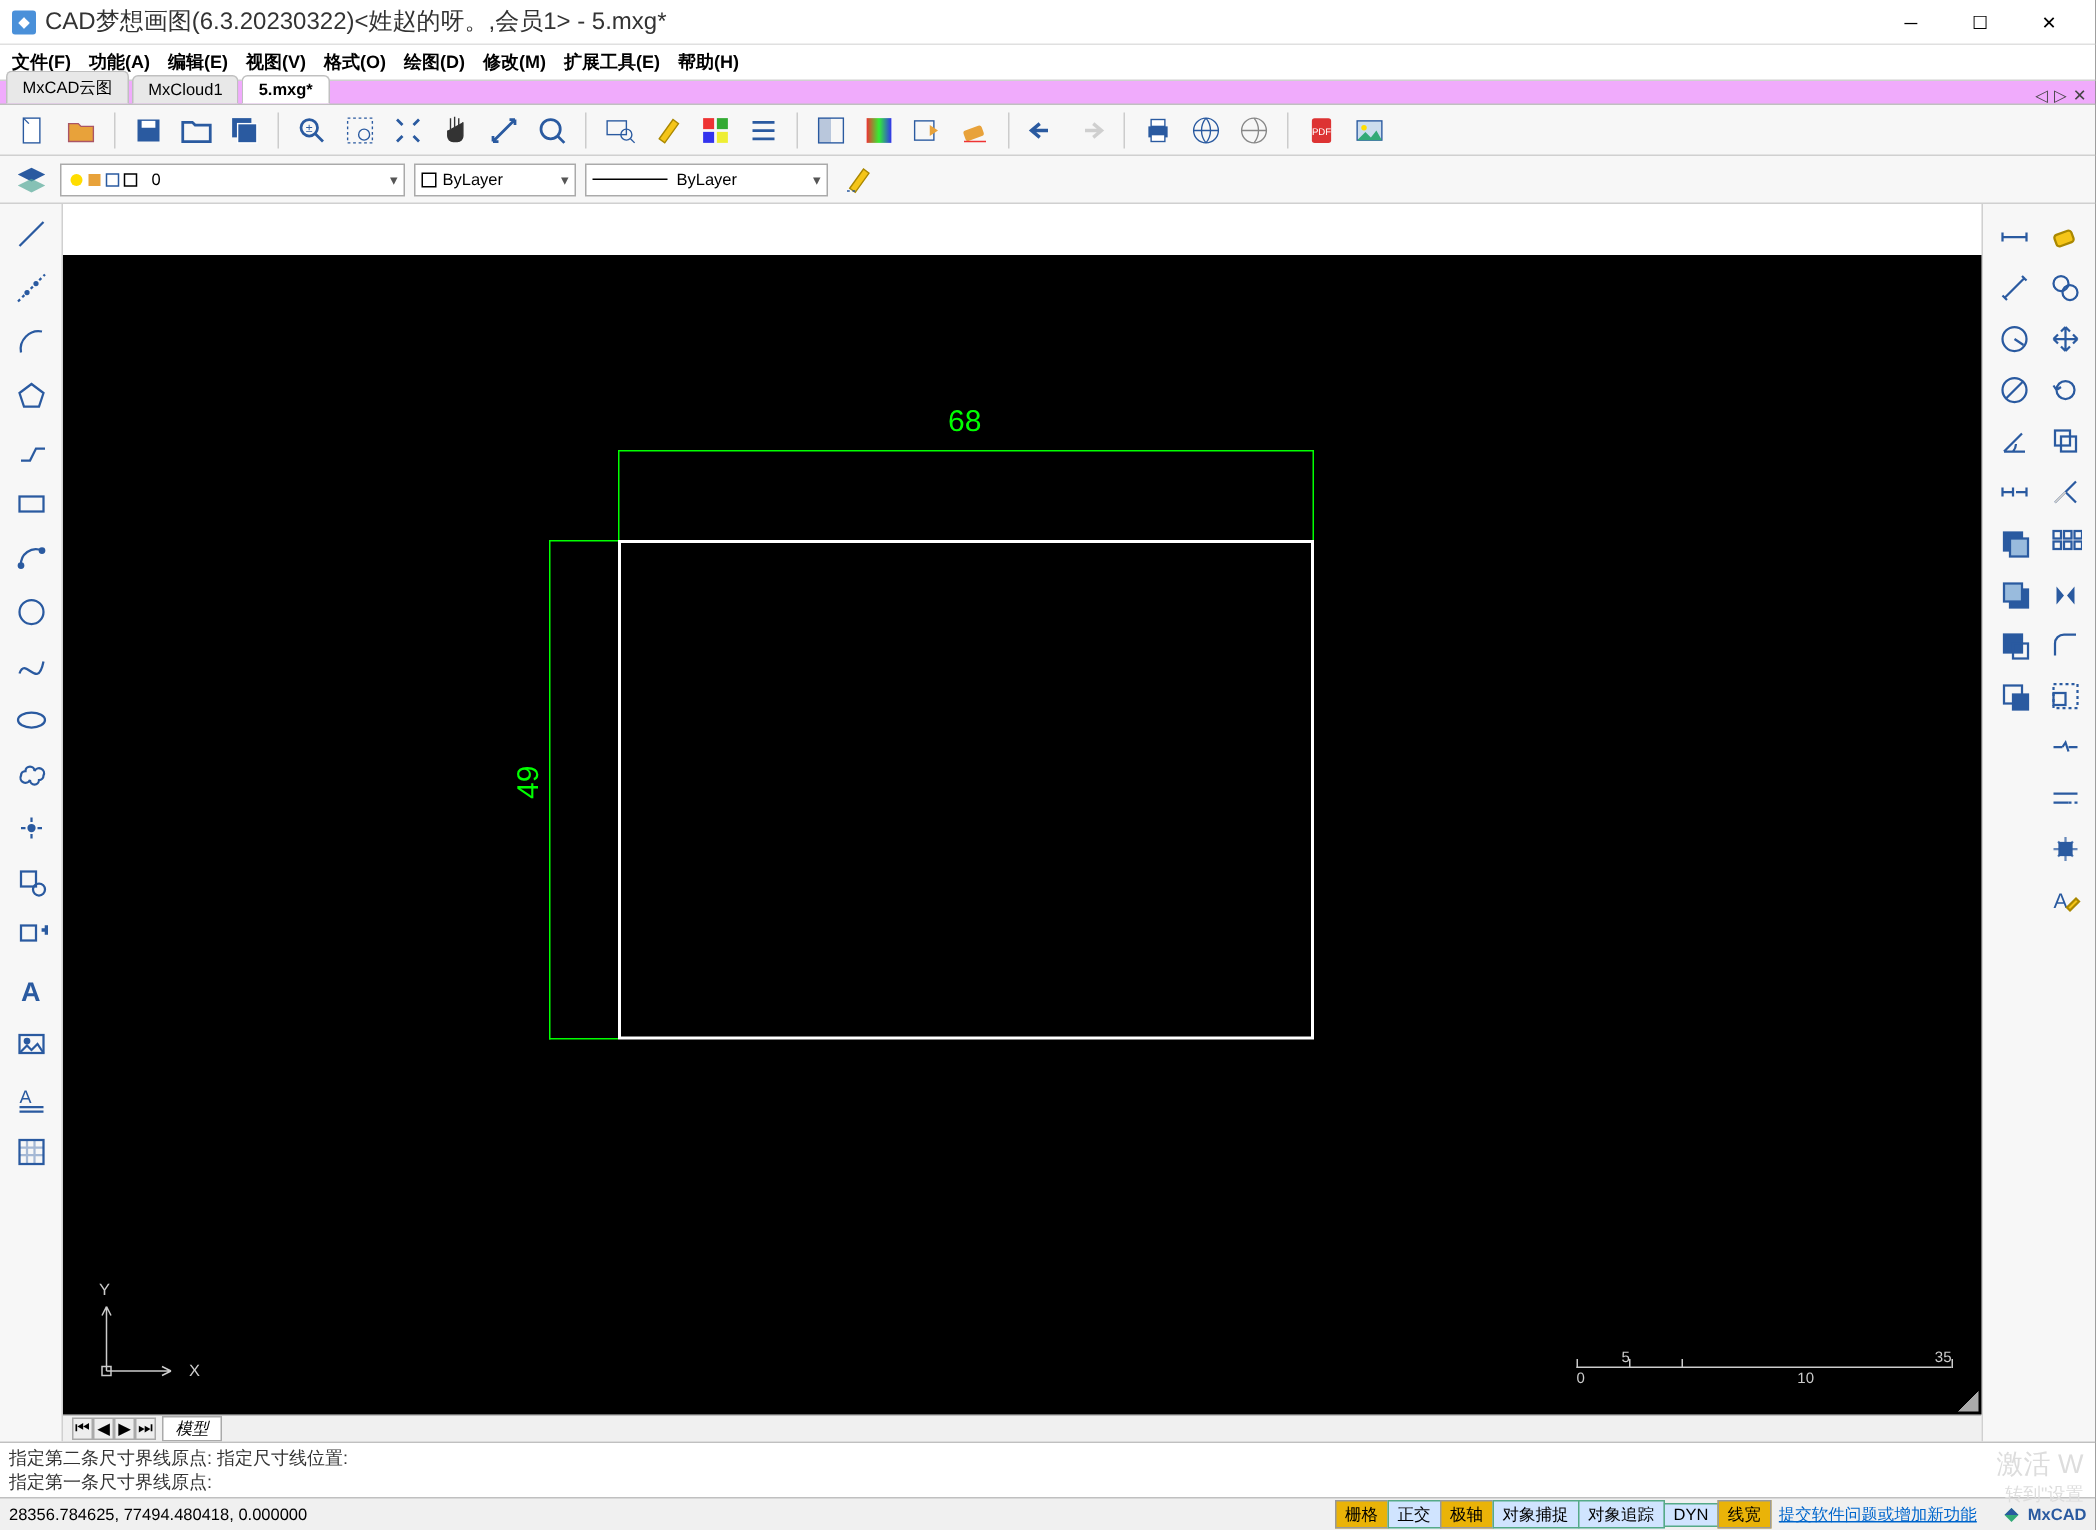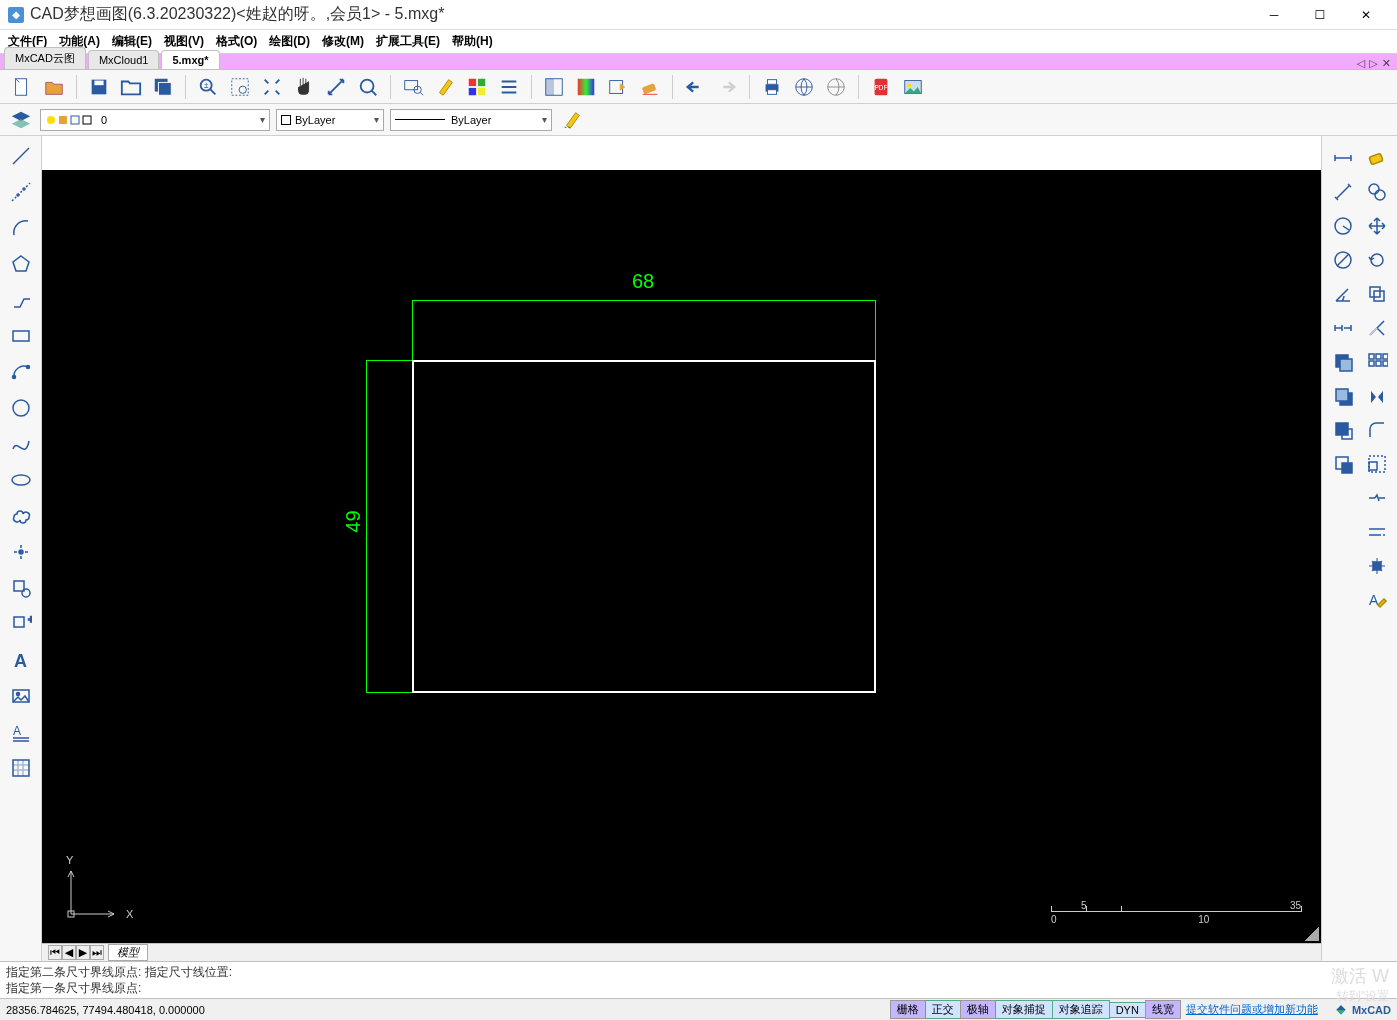--- a/index.html
+++ b/index.html
@@ -71,21 +71,21 @@
 .cmdarea .hist { color: #333; line-height: 16px; }
 .cmdarea .prompt { display: flex; align-items: center; margin-top: 2px; }
 .cmdarea input { flex: 1; border: none; outline: none; font-size: 12px; height: 16px; background: #fff; }
 .cmdcursor { width: 1px; height: 14px; background: #000; display: inline-block; }
 .watermark { position: absolute; right: 8px; top: 4px; color: #ddd; font-size: 18px; pointer-events: none; text-align: right; line-height: 20px; }
 
 
 .statusbar { height: 22px; background: #f0f0f0; border-top: 1px solid #c0c0c0; display: flex; align-items: center; padding: 0 6px; font-size: 11px; gap: 0; }
 .statusbar .coords { flex: 0 0 auto; padding-right: 10px; }
 .statusbar .spacer { flex: 1; }
-.sbtn { padding: 1px 6px; border: 1px solid #999; background: #c4b5fd; cursor: pointer; margin-left: -1px; }
+.sbtn { padding: 1px 6px; border: 1px solid #999; background: #eab308; cursor: pointer; margin-left: -1px; }
 .sbtn.active { background: #d0e4ff; border-color: #5a8; }
 .sbtn.link { border: none; background: none; color: #06c; text-decoration: underline; }
 .brand { display: flex; align-items: center; gap: 4px; margin-left: 10px; color: #2a5aa0; font-weight: 600; }
 .brand .logo { width: 14px; height: 14px; }
 </style>
 </head>
 <body>
 
 <div class="titlebar">
   <span class="appicon">◆</span>

